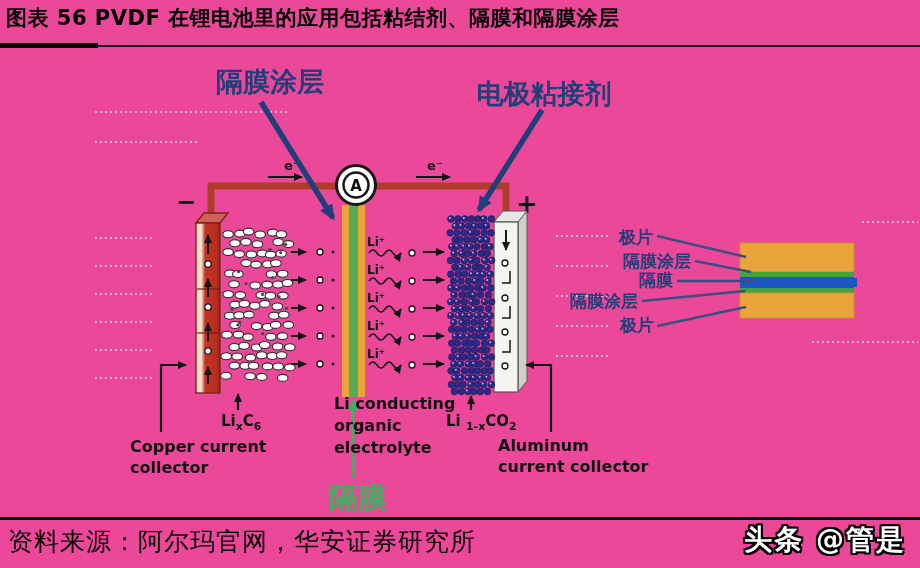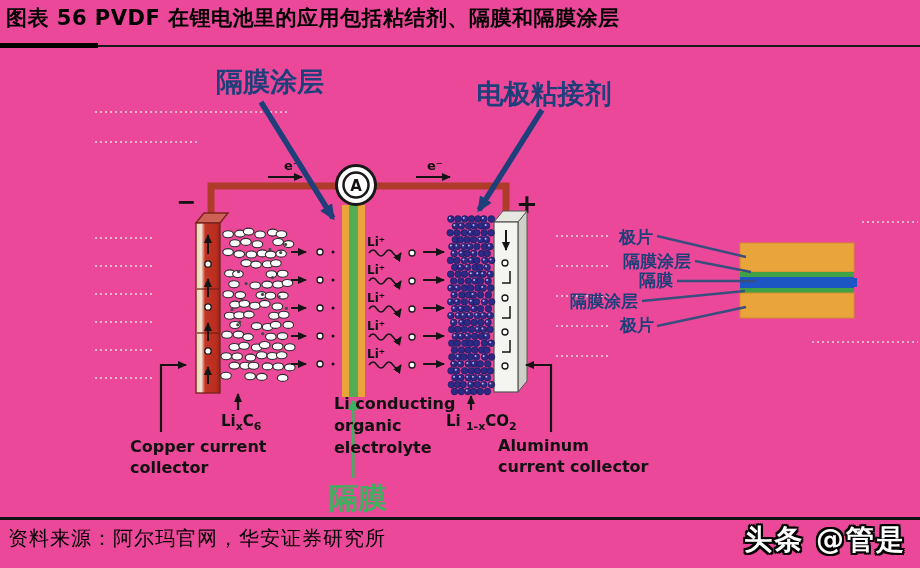--- a/index.html
+++ b/index.html
@@ -4,21 +4,21 @@
 <style>
   html,body{margin:0;padding:0;background:#ffffff;}
   .page{position:relative;width:920px;height:568px;background:#ec4899;overflow:hidden;
         font-family:"DejaVu Sans","Liberation Sans",sans-serif;}
   .title{position:absolute;top:4px;left:6px;width:905px;font-size:21px;font-weight:bold;
          color:#000;letter-spacing:.5px;white-space:nowrap;}
   .title-rule{position:absolute;top:45px;left:0;width:920px;height:2px;background:#1a1a1a;}
   .title-rule-thick{position:absolute;top:43px;left:0;width:98px;height:5px;background:#000;}
   .footer-rule{position:absolute;top:517px;left:0;width:920px;height:3px;background:#111;}
   .source{position:absolute;top:525px;left:8px;font-family:"Liberation Serif","DejaVu Serif",serif;
-          font-size:20px;color:#000;letter-spacing:1px;}
+          font-size:25px;color:#000;letter-spacing:1px;}
   .watermark{position:absolute;top:521px;right:14px;font-size:28px;font-weight:bold;color:#fff;
              letter-spacing:2px;
              text-shadow:-2px 0 #000,2px 0 #000,0 -2px #000,0 2px #000,2px 2px #000,-2px 2px #000,2px -2px #000,-2px -2px #000;}
   svg{position:absolute;top:0;left:0;}
   svg text{font-family:"DejaVu Sans","Liberation Sans",sans-serif;}
   .callout-text{fill:var(--callout-blue);font-weight:bold;font-size:27px;text-anchor:middle;}
   .blue-arrow{stroke:var(--callout-blue);stroke-width:5.5;fill:none;}
   .mblue{fill:var(--callout-blue);}
   .mblack{fill:#141414;}
   .mgreen{fill:var(--label-green);}

